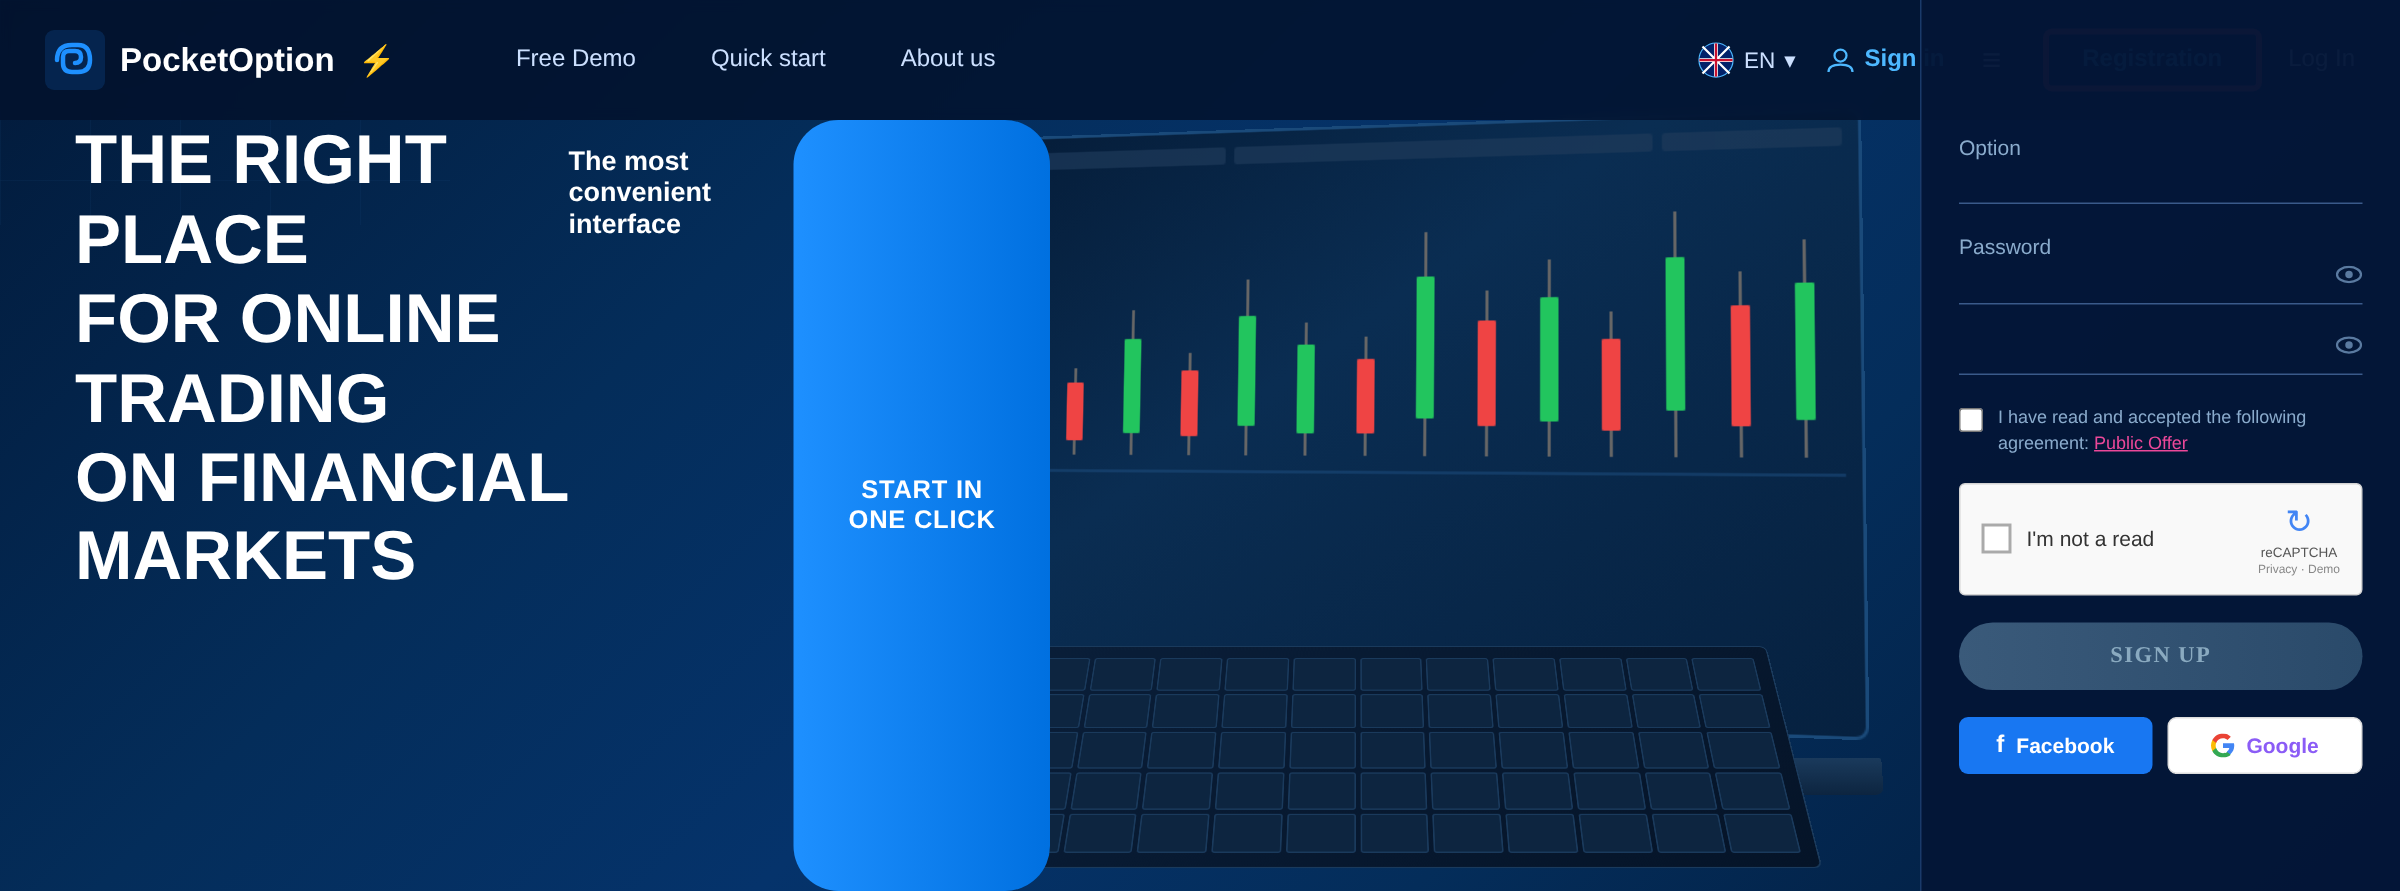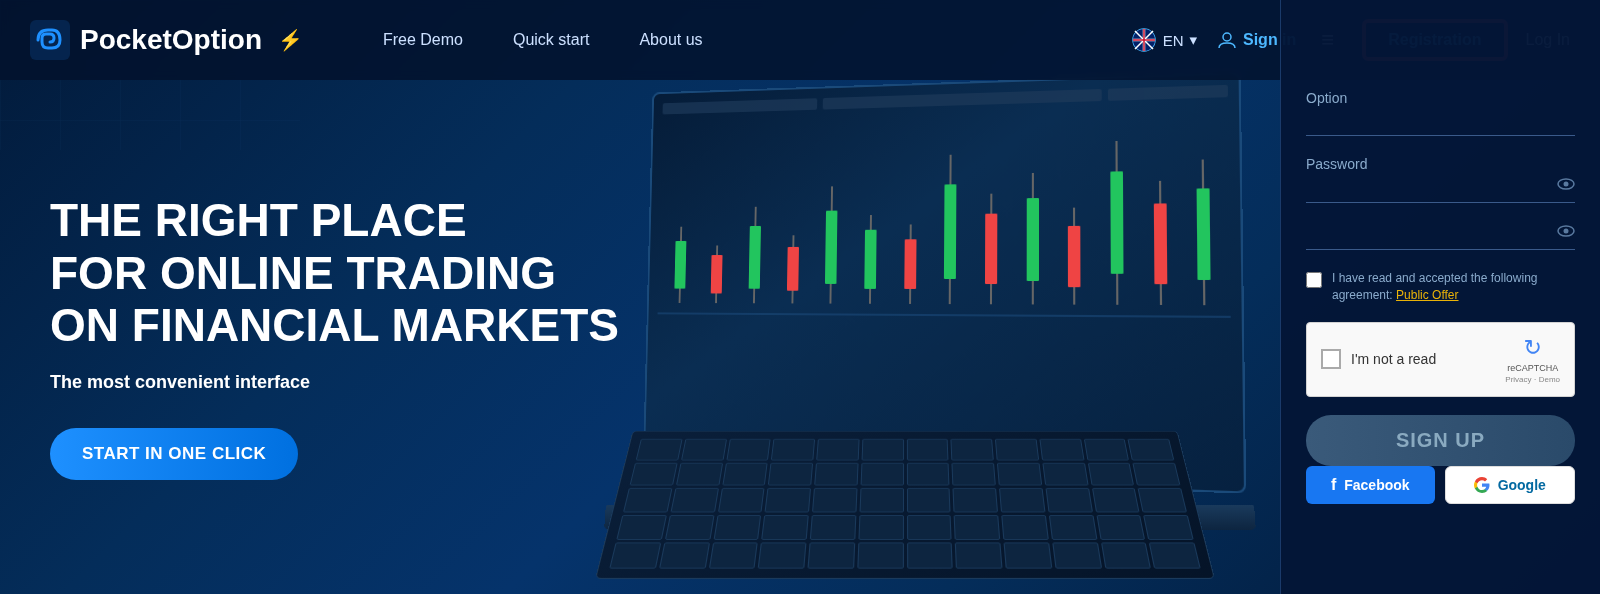--- a/index.html
+++ b/index.html
@@ -126,21 +126,21 @@
       margin-right: 60px;
       cursor: pointer;
     }
 
     .logo-icon {
       width: 40px;
       height: 40px;
     }
 
     .logo-text {
-      font-size: 28px;
+      font-size: 22px;
       color: white;
       font-weight: 400;
     }
 
     .logo-text span {
       font-weight: 700;
     }
 
     .lightning-icon {
       color: #4db8ff;
@@ -217,40 +217,41 @@
       font-size: 16px;
       cursor: pointer;
     }
 
     
     .hero-content {
       position: relative;
       z-index: 5;
       flex: 1;
       display: flex;
-      flex-direction: column;
+      flex-direction: row;
       justify-content: center;
       padding: 0 50px;
       max-width: 750px;
     }
 
     .hero-title {
       color: white;
       font-size: 46px;
       font-weight: 800;
       line-height: 1.15;
       margin-bottom: 20px;
       text-transform: uppercase;
     }
 
     .hero-subtitle {
       color: white;
       font-size: 18px;
       font-weight: 600;
       margin-bottom: 35px;
+      margin-top: 17px;
     }
 
     .cta-button {
       background: linear-gradient(90deg, #1e90ff 0%, #0070e0 100%);
       color: white;
       font-size: 17px;
       font-weight: 700;
       padding: 16px 32px;
       border-radius: 30px;
       border: none;
@@ -327,21 +328,21 @@
       cursor: pointer;
     }
 
     .checkbox-text {
       color: #8aabcc;
       font-size: 12px;
       line-height: 1.4;
     }
 
     .checkbox-link {
-      color: #eab308;
+      color: #ec4899;
       text-decoration: underline;
       cursor: pointer;
     }
 
     .recaptcha-box {
       background: #f9f9f9;
       border: 1px solid #d3d3d3;
       border-radius: 4px;
       padding: 12px 14px;
       display: flex;
@@ -372,29 +373,31 @@
     .recaptcha-logo {
       display: flex;
       flex-direction: column;
       align-items: center;
       gap: 2px;
     }
 
     .signup-btn {
       background: linear-gradient(90deg, #3a5a7a 0%, #2a4a6a 100%);
       color: #8aaac0;
-      font-size: 20px;
+      font-size: 15px;
       font-weight: 700;
       padding: 14px;
       border-radius: 25px;
       border: none;
       cursor: pointer;
       text-transform: uppercase;
       letter-spacing: 1px;
       width: 100%;
+      margin-bottom: 18px;
+      font-family: Liberation Serif, serif;
     }
 
     .or-text {
       color: #8aabcc;
       font-size: 13px;
       margin-bottom: 14px;
     }
 
     .social-btns {
       display: flex;
@@ -415,21 +418,21 @@
       font-weight: 600;
     }
 
     .fb-btn {
       background: #1877f2;
       color: white;
     }
 
     .google-btn {
       background: white;
-      color: #0369a1;
+      color: #8b5cf6;
       border: 1px solid #ddd;
     }
 
     
     .grid-lines {
       position: absolute;
       top: 0;
       left: 0;
       right: 320px;
       bottom: 0;

